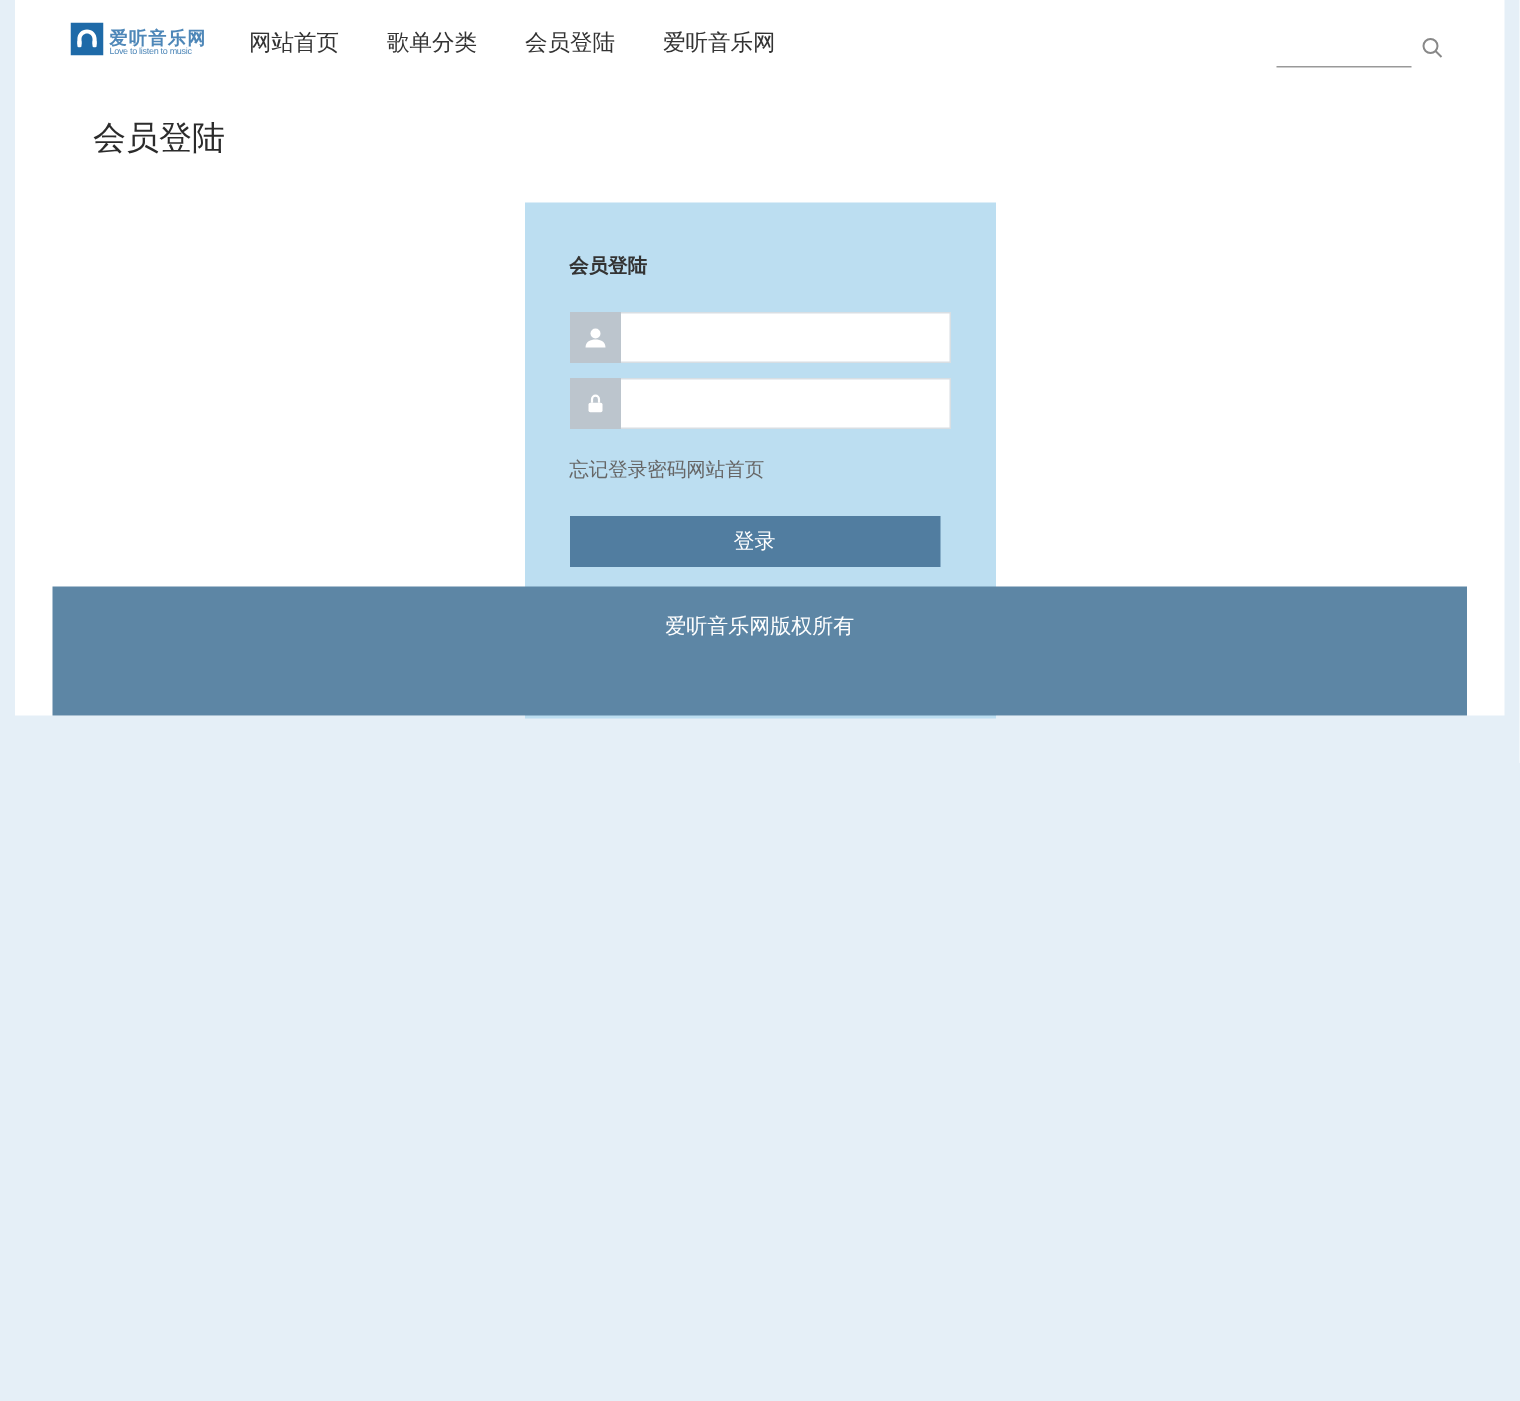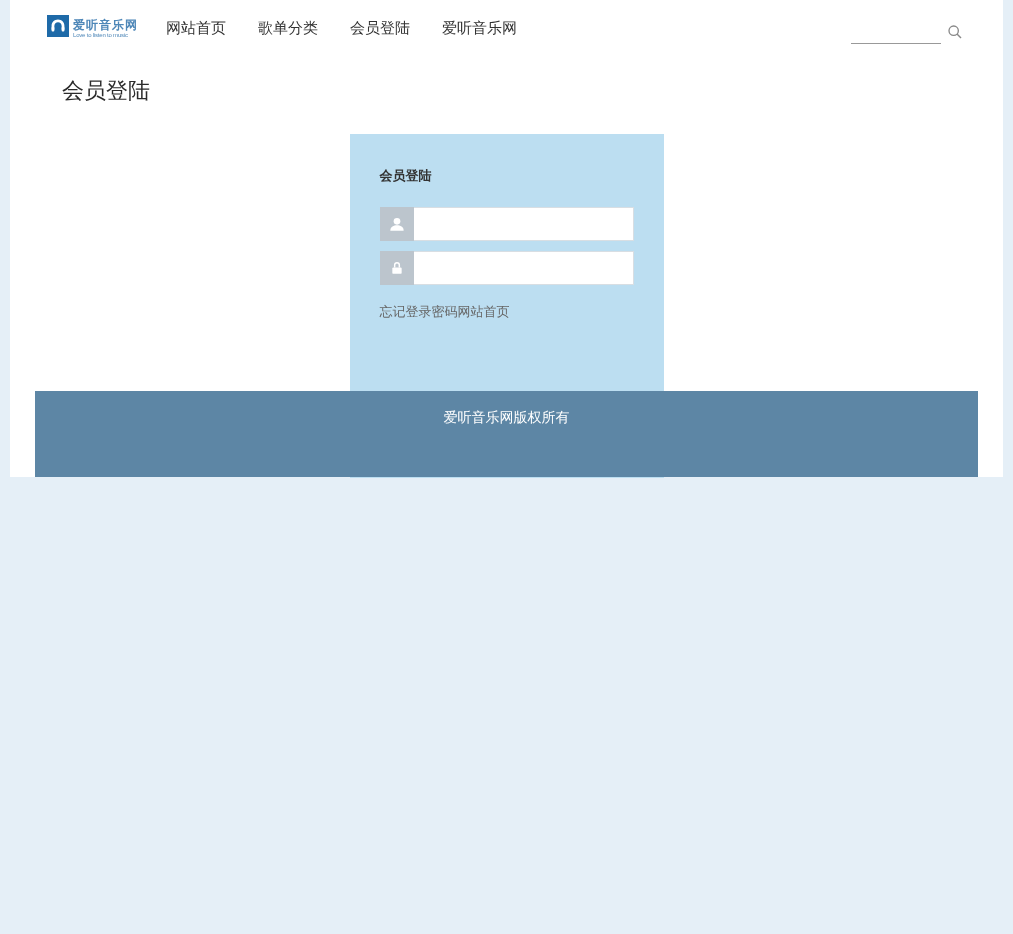--- a/index.html
+++ b/index.html
@@ -217,18 +217,19 @@
         </svg>
       </div>
       <input type="password" class="input-field" value="" style="">
     </div>
 
     <div class="links-row">
       <a href="#">忘记登录密码</a>
       <a href="#">网站首页</a>
     </div>
 
+    <button class="login-btn">登录</button>
   </div>
 
   <div class="footer">
     <div>爱听音乐网版权所有</div>
   </div>
 </div>
 
 </body></html>

